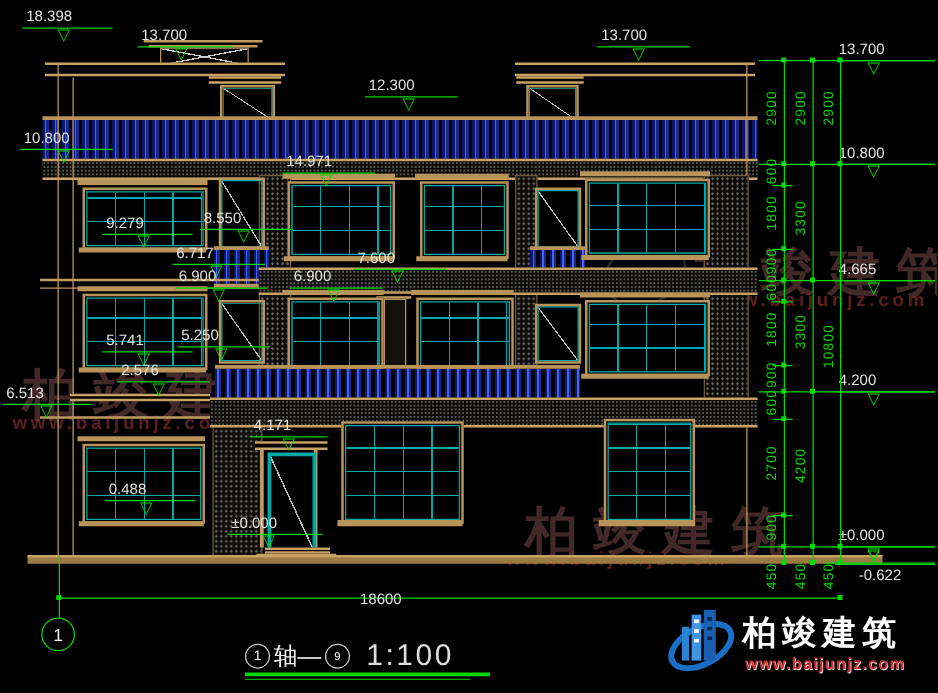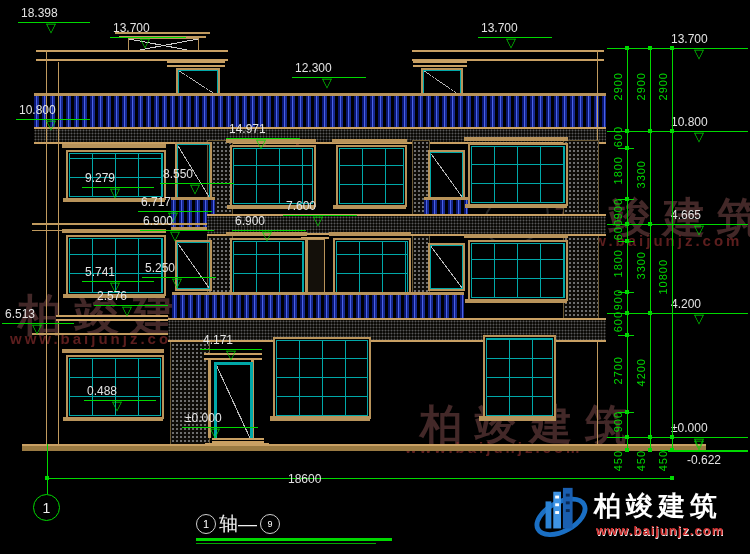--- a/index.html
+++ b/index.html
@@ -363,20 +363,21 @@
   <div class="dot" style="left:670px;top:476px;"></div>
   <div class="wdim" style="left:288px;top:472px;">18600</div>
   <div id="axis-bubble">
       <span>1</span>
     </div>
 
   <div id="title">
     <span class="circ">1</span>
     <span>轴—</span>
     <span class="circ" style="font-size:9px;">9</span>
+    <span class="scale">1:100</span>
   </div>
   <div class="abs" style="left:196px;top:538px;width:196px;height:3px;background:#00d900;"></div>
   <div class="abs" style="left:196px;top:543px;width:180px;height:1px;background:#00a900;"></div>
 
   <div id="logo">
     <svg width="58" height="62" viewBox="0 0 60 64">
       <ellipse cx="30" cy="36" rx="27" ry="15" transform="rotate(-28 30 36)" fill="none" stroke="#1a6fc4" stroke-width="5"></ellipse>
       <rect x="14" y="20" width="6" height="28" fill="#2b83d6"></rect>
       <rect x="22" y="10" width="8" height="38" fill="#3f94e4"></rect>
       <rect x="32" y="6" width="10" height="42" fill="#1a5fb0"></rect>

